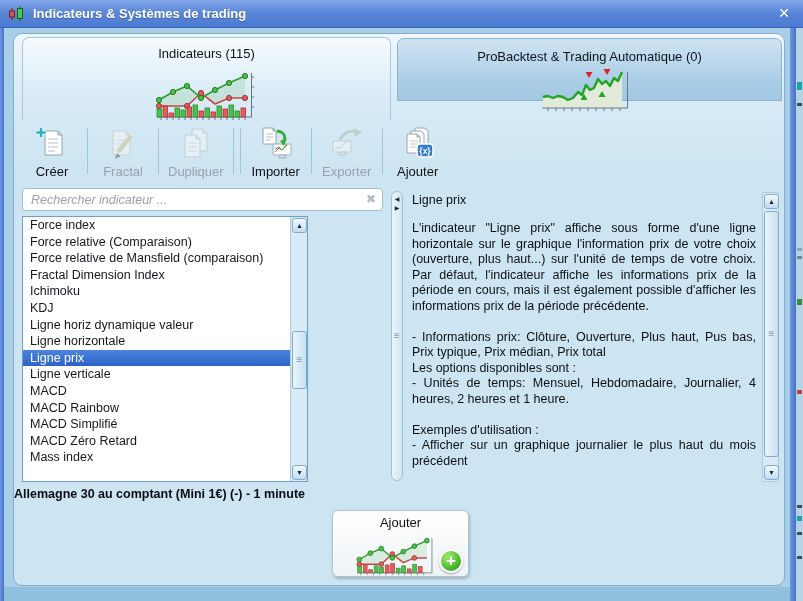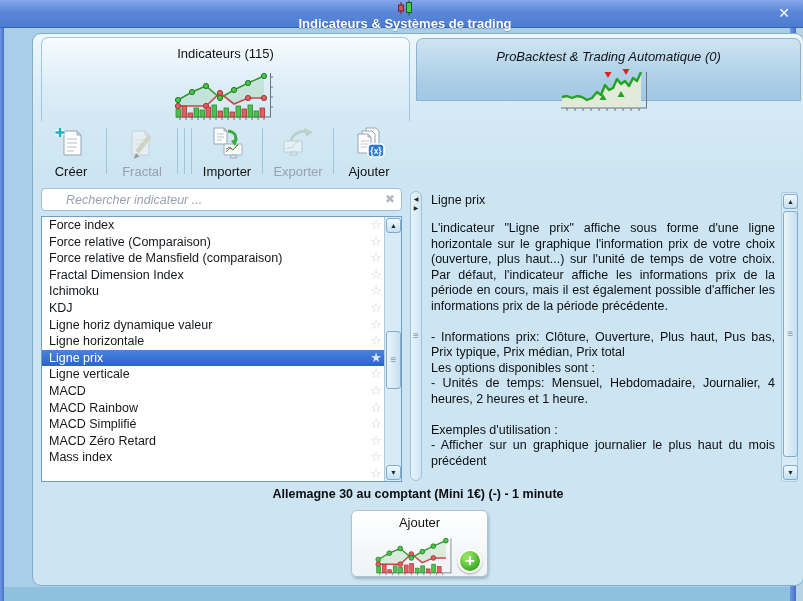--- a/index.html
+++ b/index.html
@@ -2,70 +2,70 @@
 <html><head>
 <meta charset="utf-8">
 <style>
   * { box-sizing: border-box; margin: 0; padding: 0; }
   html,body { width:803px; height:601px; overflow:hidden; }
   body { position:relative; font-family:"Liberation Sans","DejaVu Sans",sans-serif; background:#a9cee7; }
 
   
   .titlebar { position:absolute; left:0; top:0; width:803px; height:28px;
     background:linear-gradient(180deg,#83a7e9 0%,#5b87d9 45%,#4a7bd2 100%);
-    border-bottom:1px solid #3a63b4; display:flex; align-items:center;flex-direction:column; }
+    border-bottom:1px solid #3a63b4; display:flex; align-items:center; }
   .app-icon { margin-left:8px; display:flex; }
   .win-title { color:#fff; font-size:13px; font-weight:bold; margin-left:7px; text-shadow:0 1px 1px rgba(0,0,0,.25); }
   .close-x { position:absolute; right:13px; top:5px; color:#fff; font-size:14px; font-weight:bold; cursor:pointer; }
 
   
   .wborder-left  { position:absolute; left:0; top:28px; width:4px; height:573px;
     background:linear-gradient(90deg,#6d97e3,#476fc6); }
   .wborder-right { position:absolute; left:790px; top:28px; width:6px; height:573px;
     background:linear-gradient(90deg,#6d97e3,#476fc6); }
   .underlay { position:absolute; left:796px; top:28px; width:7px; height:573px; background:#b7d3e3; }
   .underlay .mk { position:absolute; left:1px; width:5px; }
   .bottom-strip { position:absolute; left:4px; top:587px; width:786px; height:14px; background:#8fc0de; }
 
   
-  .main-panel { position:absolute; left:32px; top:33px; width:772px; height:553px;
+  .main-panel { position:absolute; left:13px; top:33px; width:772px; height:553px;
     border:1px solid #84adca; border-radius:9px;
     background:linear-gradient(180deg,#eef7fc 0%,#d6eaf6 13%,#cde5f2 25%,#cde5f2 100%); }
 
   
   .tab { position:absolute; top:3px; text-align:center; cursor:pointer; }
   .tab-label { font-size:13px; color:#101418; margin-top:8px; }
   .tab-active { left:8px; width:369px; height:84px;
     border:1px solid #a6c8de; border-bottom:none; border-radius:7px 7px 0 0;
     background:linear-gradient(180deg,#f6fbfe 0%,#dcedf7 60%,#d3e8f4 100%); }
   .tab-inactive { left:383px; top:4px; width:385px; height:63px;
     border:1px solid #8cb2d0; border-radius:7px 7px 0 0;
-    background:linear-gradient(180deg,#cfe4f2 0%,#aacde6 70%,#a2c8e3 100%);font-style:italic; }
+    background:linear-gradient(180deg,#cfe4f2 0%,#aacde6 70%,#a2c8e3 100%); }
   .tab-inactive .tab-label { margin-top:10px; }
   .tab svg { margin-top:4px; }
 
   
   #toolbar { position:absolute; left:6px; top:92px; height:58px; display:flex; align-items:flex-start; }
   .tbtn { min-width:64px; padding:0 6px; text-align:center; cursor:pointer; }
   .tbtn .ticon { display:block; height:36px; }
   .tbtn .tlabel { font-size:13px; color:#111; }
   .tbtn.disabled .tlabel { color:#98a2ac; }
   .tbtn.disabled .ticon { opacity:.55; filter:grayscale(55%); }
   .tsep { width:1px; height:46px; background:#9fc6de; margin:2px 3px 0 3px; }
 
   
   .search-box { position:absolute; left:8px; top:154px; width:361px; height:23px;
     background:#fff; border:1px solid #a0bed4; border-radius:4px; }
   .search-box input { position:absolute; left:0; top:0; width:338px; height:21px; border:none; outline:none;
-    background:transparent; font-family:inherit; font-size:12.5px; font-style:italic; color:#333; padding:0 8px;margin-left:16px; }
+    background:transparent; font-family:inherit; font-size:12.5px; font-style:italic; color:#333; padding:0 8px; }
   .search-box input::placeholder { color:#9aa2ac; font-style:italic; opacity:1; }
   .clear-x { position:absolute; right:6px; top:3px; font-size:12px; color:#b2bac2; font-weight:bold; cursor:pointer; }
 
   
-  .listbox { position:absolute; left:8px; top:182px; width:361px; height:266px;
+  .listbox { position:absolute; left:8px; top:182px; width:286px; height:266px;
     background:#fff; border:1px solid #6f9fc6; overflow:hidden; }
   #list-rows { position:absolute; left:0; top:0; width:344px; }
   .lrow { position:relative; height:16.6px; line-height:16.6px; font-size:12.5px; color:#14181c;
     padding-left:7px; white-space:nowrap; cursor:pointer; }
   .lrow .star { position:absolute; right:4px; top:0; font-size:13px; color:#c9cfd6; }
   .lrow.selected { background:linear-gradient(180deg,#4a84dd,#2d63c8); color:#fff; }
   .lrow.selected .star { color:#dfe7f6; }
 
   
   .vscroll { position:absolute; width:17px; background:#d7eaf6; border-left:1px solid #aecbde; }
@@ -90,21 +90,21 @@
     text-align:center; font-size:10px; color:#7d98ad; }
 
   
   .desc { position:absolute; left:394px; top:157px; width:350px; height:292px; overflow:hidden;
     color:#0c1014; font-size:12.5px; }
   .desc-title { padding:2px 0 0 4px; margin-bottom:14px; }
   .dblock { margin-bottom:15px; padding:0 2px 0 4px; }
   .dline { text-align:justify; line-height:15.6px; }
 
   
-  .instrument { position:absolute; left:0; top:453px; width:100%; text-align:center;
+  .instrument { position:absolute; left:0; top:453px; width:100%; 
     font-size:12.5px; font-weight:bold; color:#0a0e12; }
   .add-btn { position:absolute; left:318px; top:476px; width:137px; height:67px;
     background:linear-gradient(180deg,#ffffff,#eef3f6); border:1px solid #b4c2cb; border-radius:6px;
     box-shadow:1px 2px 3px rgba(60,90,110,.35); cursor:pointer; }
   .add-btn .alabel { text-align:center; font-size:13px; color:#111; margin-top:4px; }
   .add-btn svg { position:absolute; left:14px; top:21px; }
   .plus-badge { position:absolute; right:5px; bottom:3px; width:24px; height:24px; border-radius:50%;
     background:radial-gradient(circle at 35% 30%,#90e15e 15%,#3fae27 70%,#2f9e1f);
     border:2px solid #fff; box-shadow:0 1px 2px rgba(0,0,0,.35);
     color:#fff; font-size:17px; font-weight:bold; text-align:center; line-height:19px; }
@@ -213,20 +213,27 @@
       <div class="tsep"></div>
       <div class="tbtn disabled"><span class="ticon"><svg width="34" height="34" viewBox="0 0 34 34">
             <path d="M7 5h13l4 4v20H7z" fill="#f4f6f8" stroke="#b8c0c8"></path>
             <path d="M20 5l4 4h-4z" fill="#e3e9ee" stroke="#b8c0c8"></path>
             <path d="M10 14h10M10 18h10" stroke="#ccd3da"></path>
             <path d="M12 26L25 10" stroke="#e6cf6b" stroke-width="4.5"></path>
             <path d="M12 26L25 10" stroke="#c9b44a" stroke-width="4.5" fill="none" stroke-dasharray="0,0" opacity=".3"></path>
             <path d="M11 27l-2.5 6 6-2.5z" fill="#6b6254"></path>
           </svg></span><span class="tlabel">Fractal</span></div>
       <div class="tsep"></div>
+      <div class="tbtn disabled"><span class="ticon"><svg width="34" height="34" viewBox="0 0 34 34">
+            <path d="M13 3h11l4 4v18H13z" fill="#f2f5f7" stroke="#b2bcc6"></path>
+            <path d="M24 3l4 4h-4z" fill="#e3e9ee" stroke="#b2bcc6"></path>
+            <path d="M6 9h11l4 4v18H6z" fill="#fafbfc" stroke="#b2bcc6"></path>
+            <path d="M17 9l4 4h-4z" fill="#e9eef2" stroke="#b2bcc6"></path>
+            <path d="M9 17h9M9 21h9M9 25h9" stroke="#ccd3da"></path>
+          </svg></span><span class="tlabel">Dupliquer</span></div>
       <div class="tsep"></div>
       <div class="tsep"></div>
       <div class="tbtn"><span class="ticon"><svg width="34" height="34" viewBox="0 0 34 34">
             <path d="M4 2h10l3 3v13H4z" fill="#fdfdfd" stroke="#98a4b0"></path>
             <path d="M14 2l3 3h-3z" fill="#dde4ea" stroke="#98a4b0"></path>
             <path d="M7 8h7M7 11h7M7 14h5" stroke="#b9c2cc"></path>
             <rect x="14" y="18" width="18" height="11" rx="1" fill="#f8fafb" stroke="#9fb0bf"></rect>
             <path d="M16 26l4-4 3 2 5-5" stroke="#cc5555" fill="none"></path>
             <path d="M16 23l4-2 3 3 5-6" stroke="#44aa44" fill="none"></path>
             <path d="M21 29h5l1 3h-7z" fill="#d8dee4" stroke="#9fb0bf"></path>

